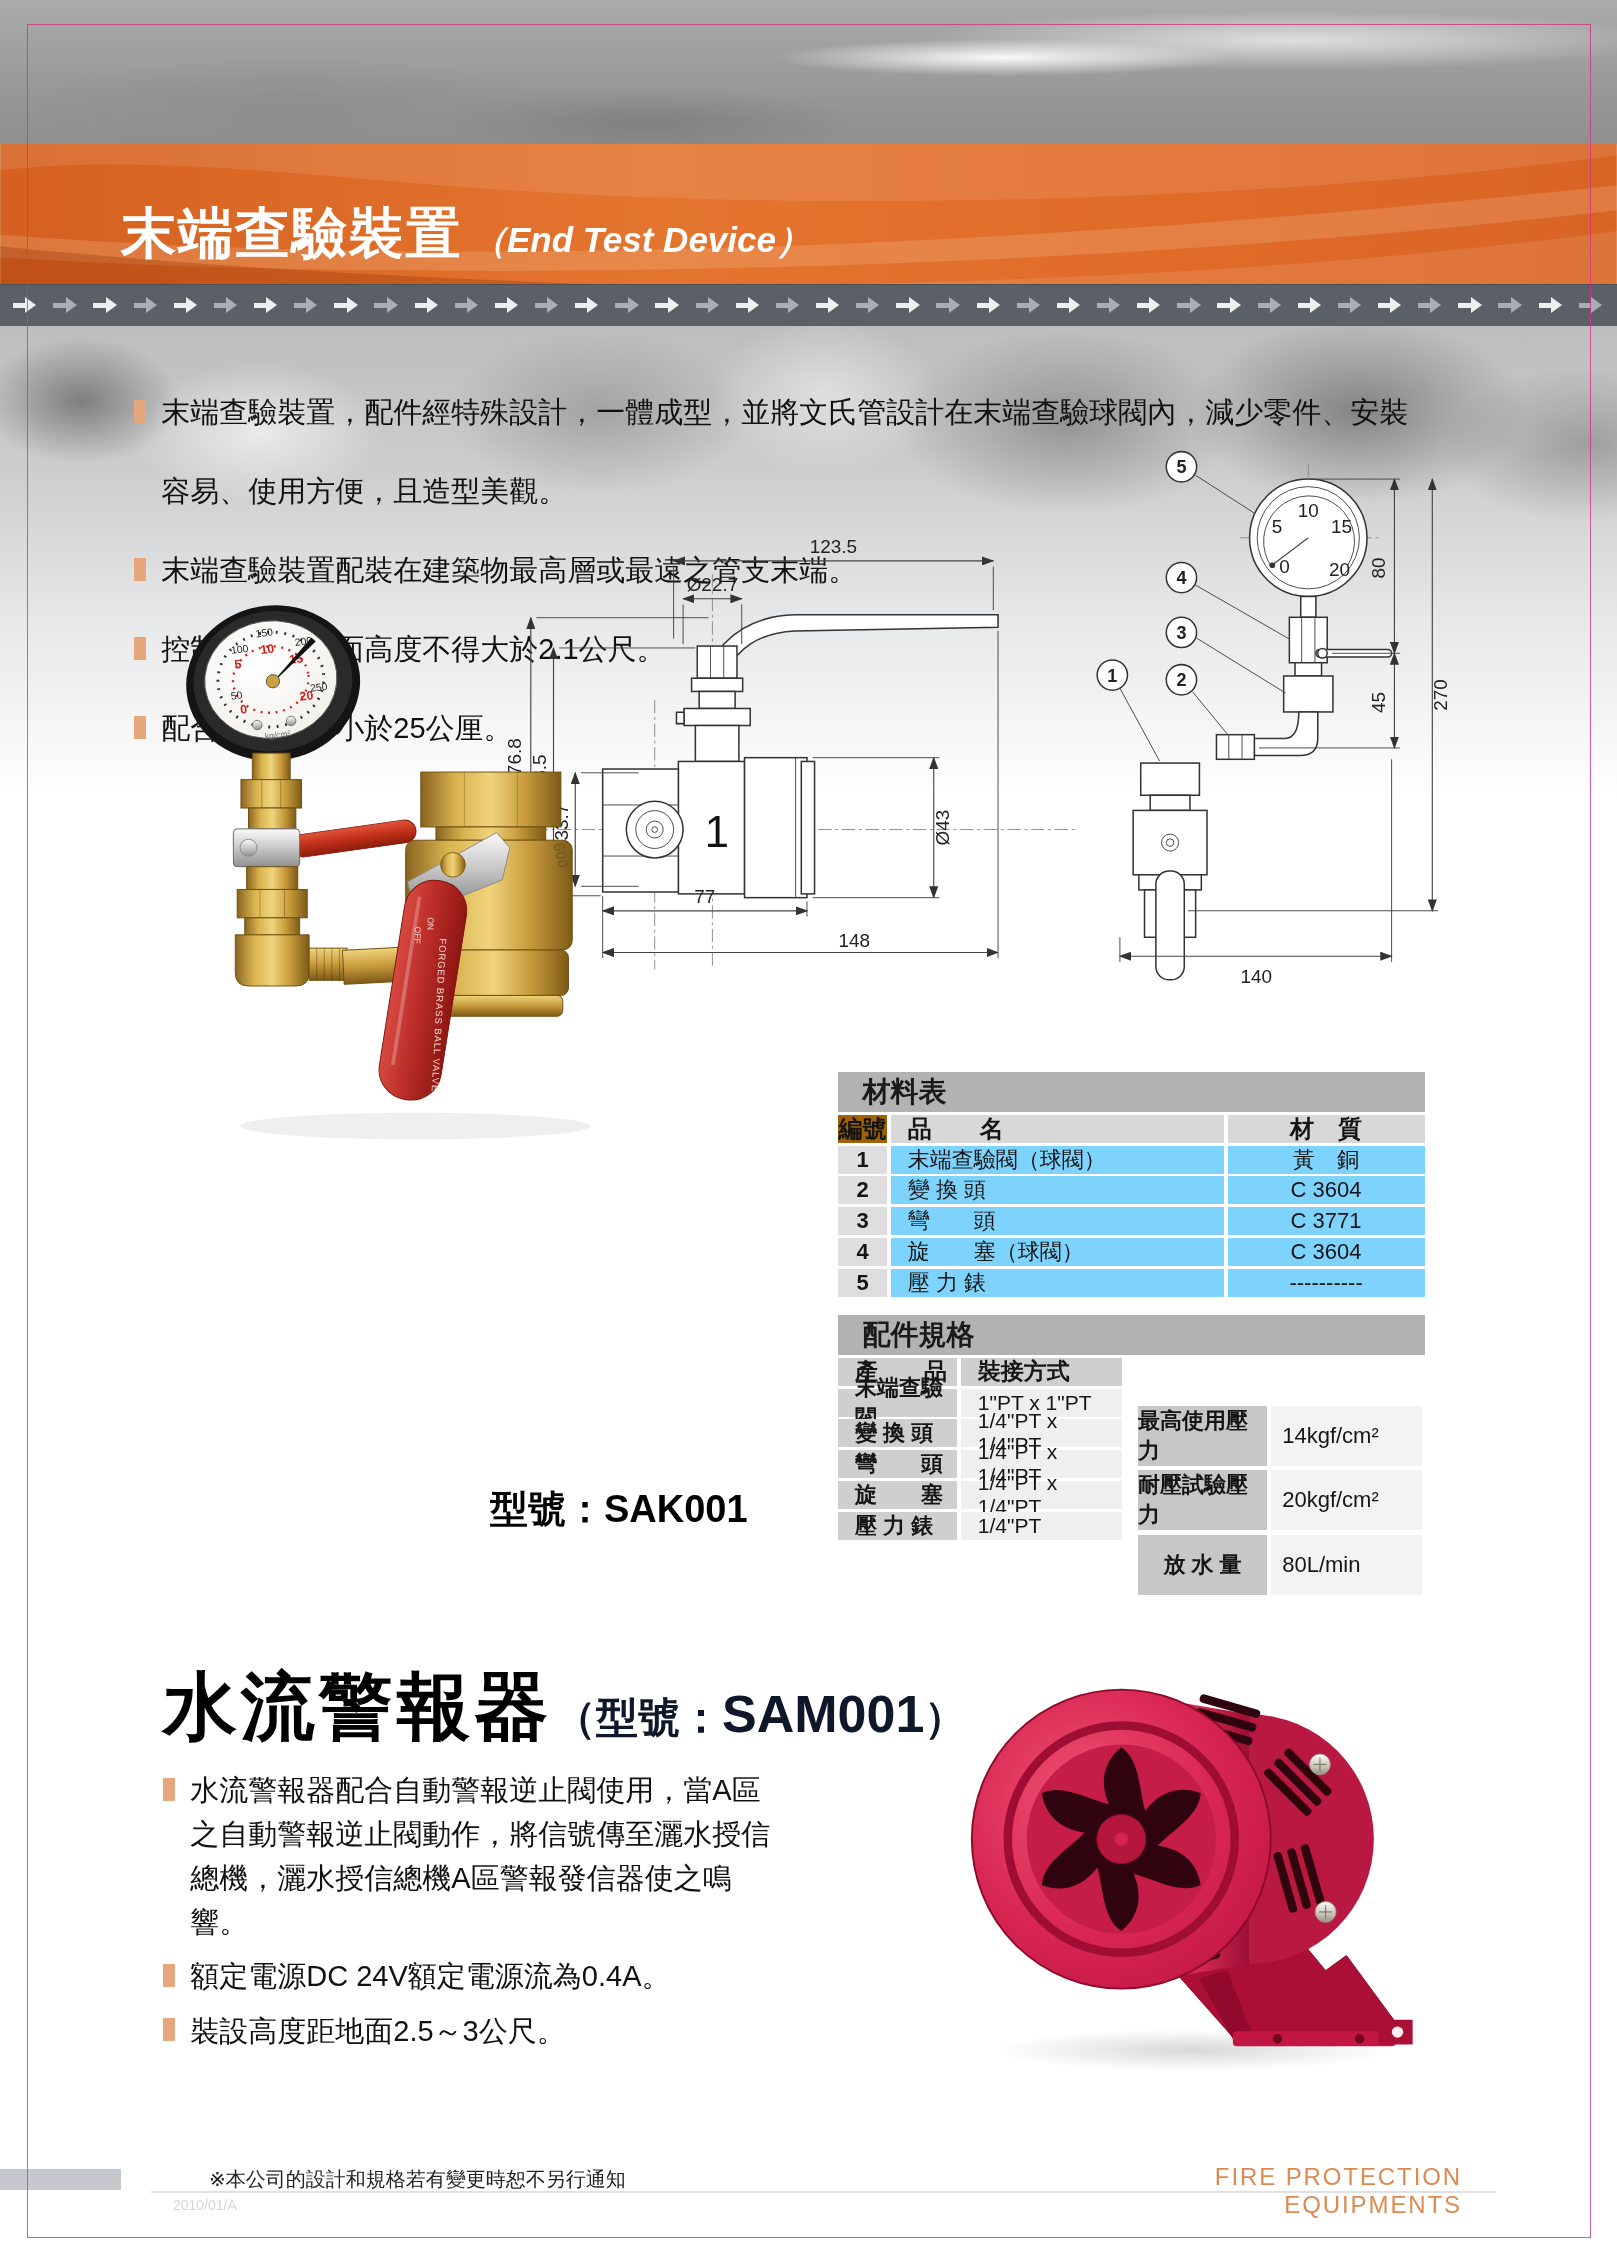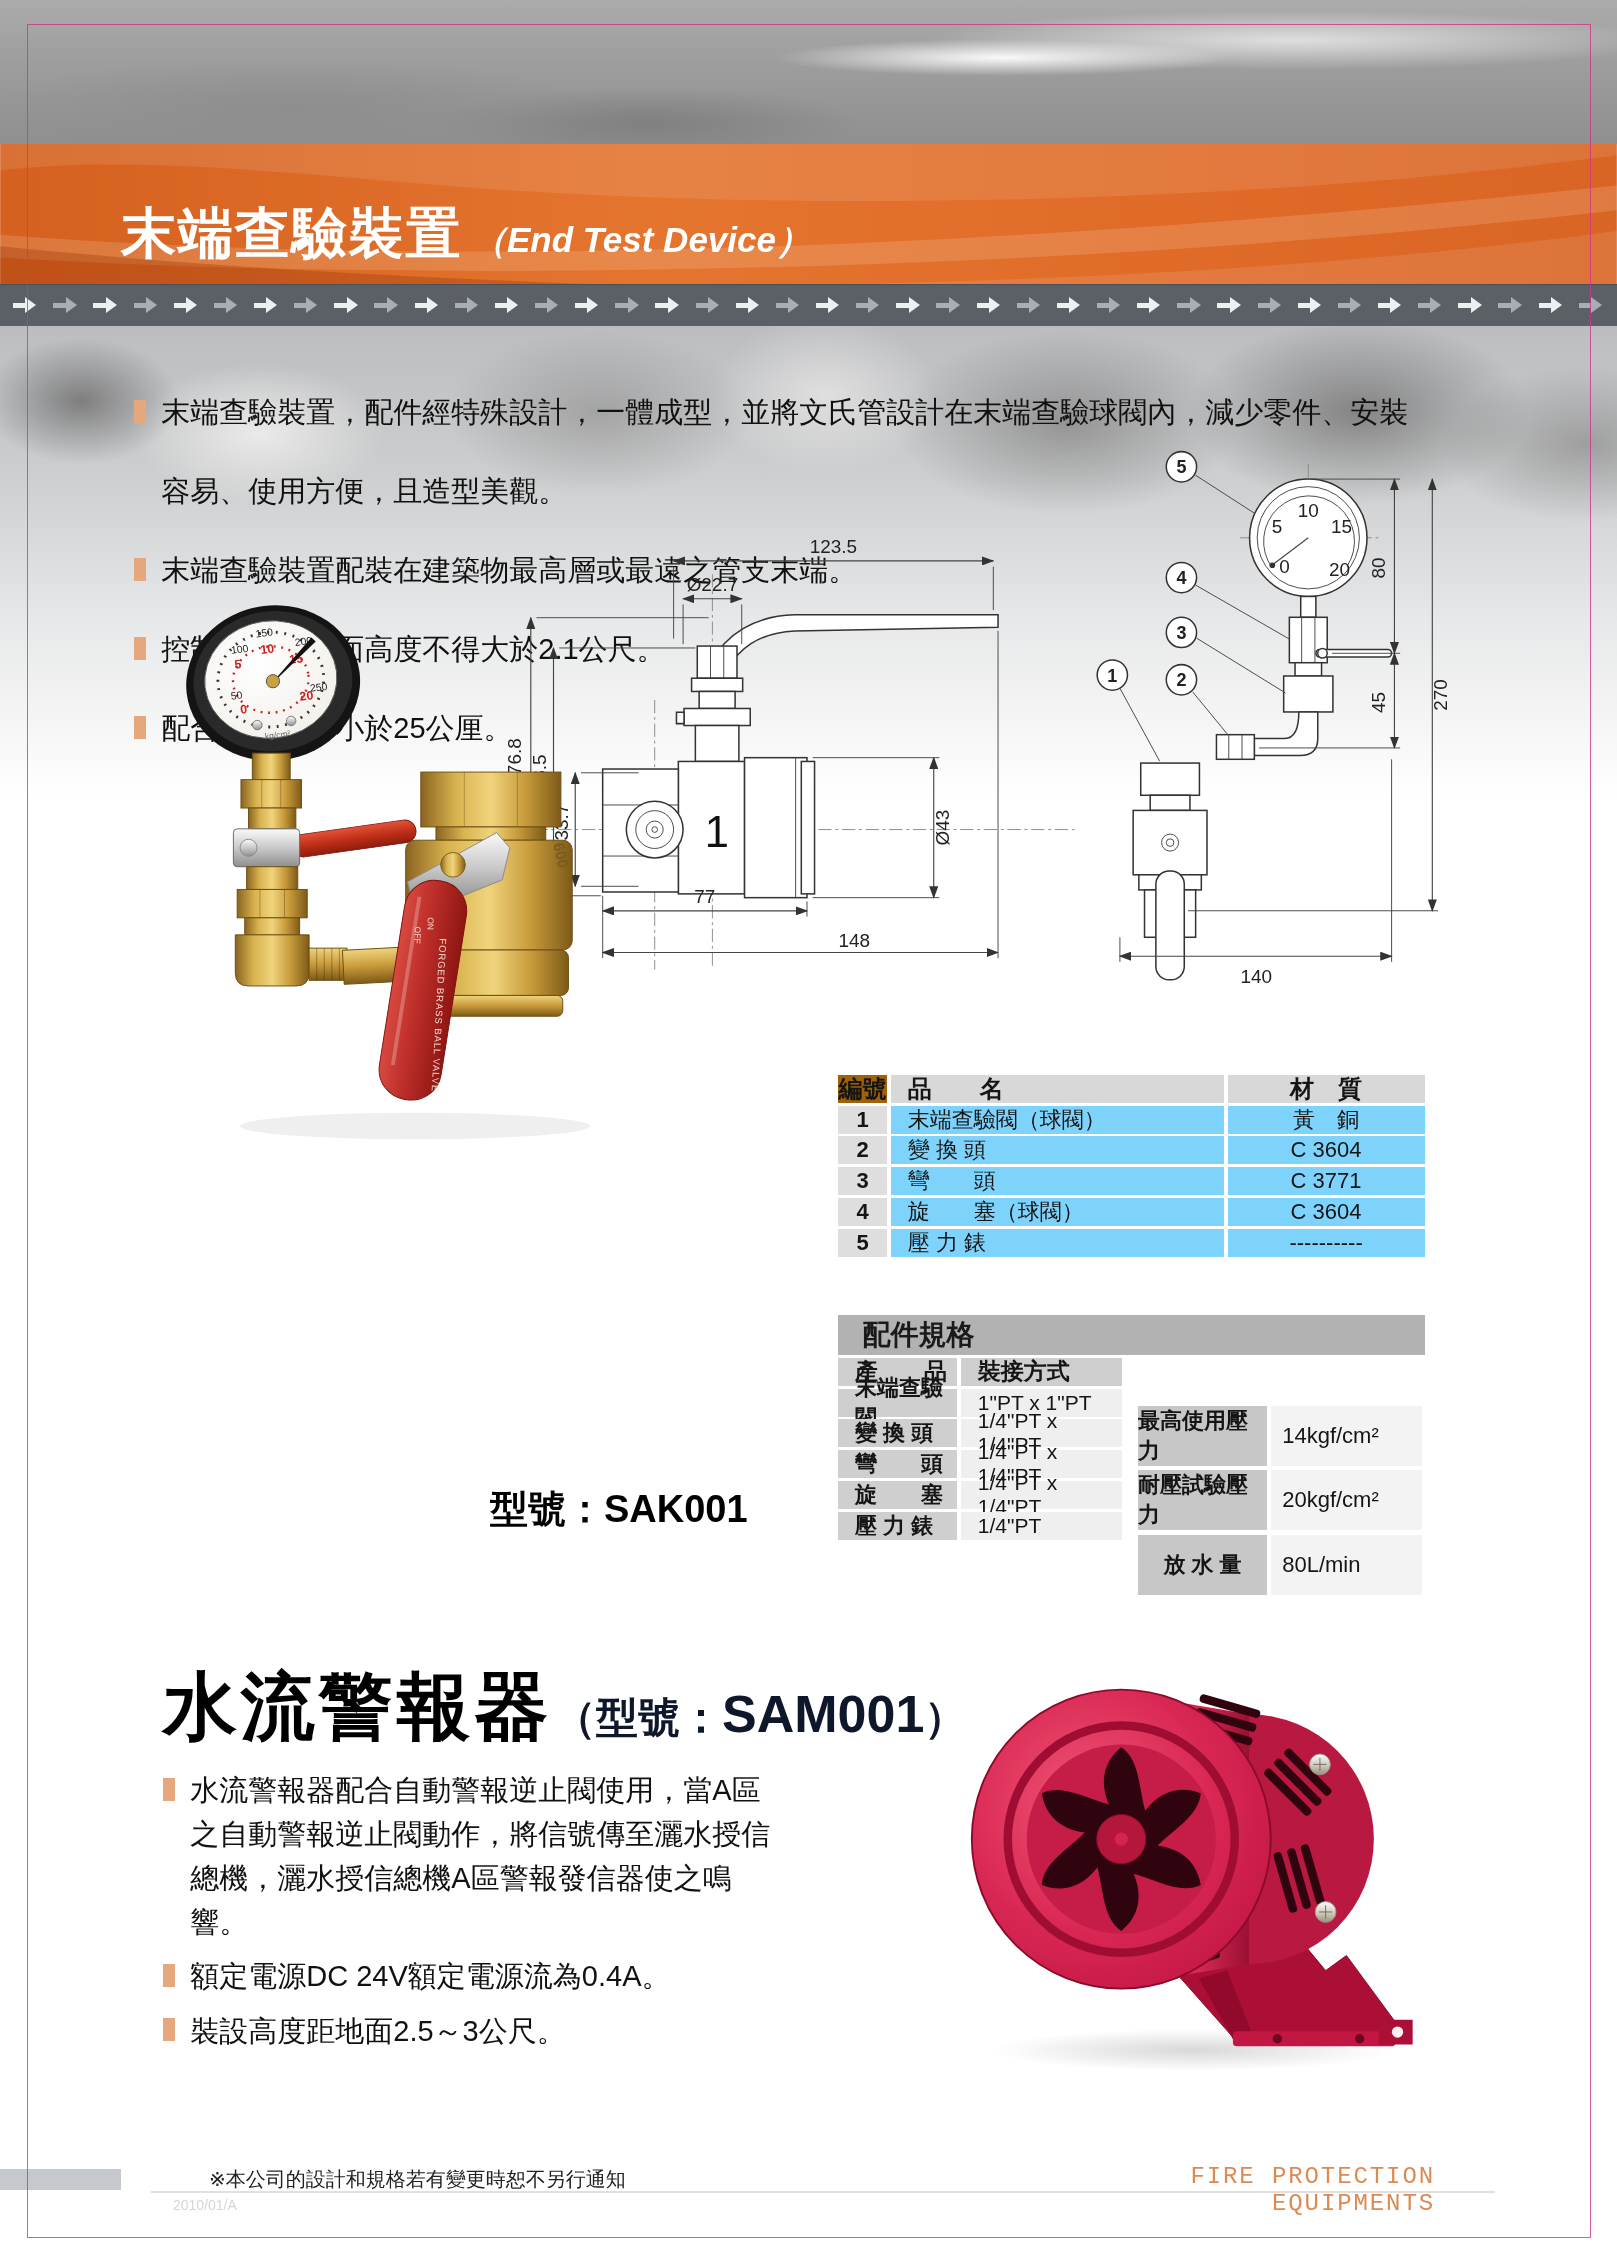--- a/index.html
+++ b/index.html
@@ -94,22 +94,22 @@
   .alarm-head{position:absolute;left:163px;top:1658px;display:flex;align-items:baseline;z-index:6;white-space:nowrap;}
   .ah-zh{font-size:74px;font-weight:bold;letter-spacing:3.8px;color:#000;}
   .ah-sub{font-size:42px;font-weight:bold;color:#0f172a;margin-left:2px;}
   .ah-model{font-size:52px;}
 
   
   .foot-box{position:absolute;left:0;top:2169px;width:121px;height:21px;background:#c5c8cc;z-index:6;}
   .foot-rule{position:absolute;left:151px;top:2191px;width:1344px;height:1.9px;background:#e0e0e0;z-index:6;}
   .foot-note{position:absolute;left:173px;top:2166px;font-size:20px;color:#222;z-index:7;margin-left:36px;}
   .foot-ver{position:absolute;left:173px;top:2197px;font-size:14px;color:#d6d6d6;z-index:7;}
-  .foot-brand{position:absolute;left:1028px;top:2163px;width:407px;text-align:right;font-size:24px;
-              letter-spacing:1.9px;color:#dc8a52;z-index:7;font-family:Liberation Mono, monospace;}
+  .foot-brand{position:absolute;left:1055px;top:2163px;width:407px;text-align:right;font-size:24px;
+              letter-spacing:1.9px;color:#dc8a52;z-index:7;}
 
   
   .crop-border{position:absolute;left:26.5px;top:24px;width:1564px;height:2214px;
                border:1.9px solid rgba(210,50,140,.8);box-sizing:border-box;z-index:40;pointer-events:none;}
 </style>
 </head>
 <body>
 
 <div class="page">
 
@@ -452,20 +452,21 @@
       <line x1="306" y1="320" x2="306" y2="500" stroke="rgba(255,255,255,0.25)" stroke-width="4"></line>
       <text transform="translate(318,340) rotate(82)" font-size="9" fill="#f3d9cf">ON</text>
       <text transform="translate(306,352) rotate(82)" font-size="9" fill="#f3d9cf">OFF</text>
       <text transform="translate(334,360) rotate(84)" font-size="10" letter-spacing="1" fill="#f3d9cf">FORGED BRASS BALL VALVE</text>
     </g>
   </svg>
 
   <div class="model-sak">型號：SAK001</div>
 
   <div class="tbl" style="top:1072px;">
+    <div class="tbl-title">材料表</div>
     <div class="mat-grid">
       <div class="cell cc hd no">編號</div>
       <div class="cell lc hd">品　　名</div>
       <div class="cell cc hd">材　質</div>
 
       <div class="cell cc noc">1</div>
       <div class="cell lc">末端查驗閥（球閥）</div>
       <div class="cell cc">黃　銅</div>
 
       <div class="cell cc noc">2</div>

